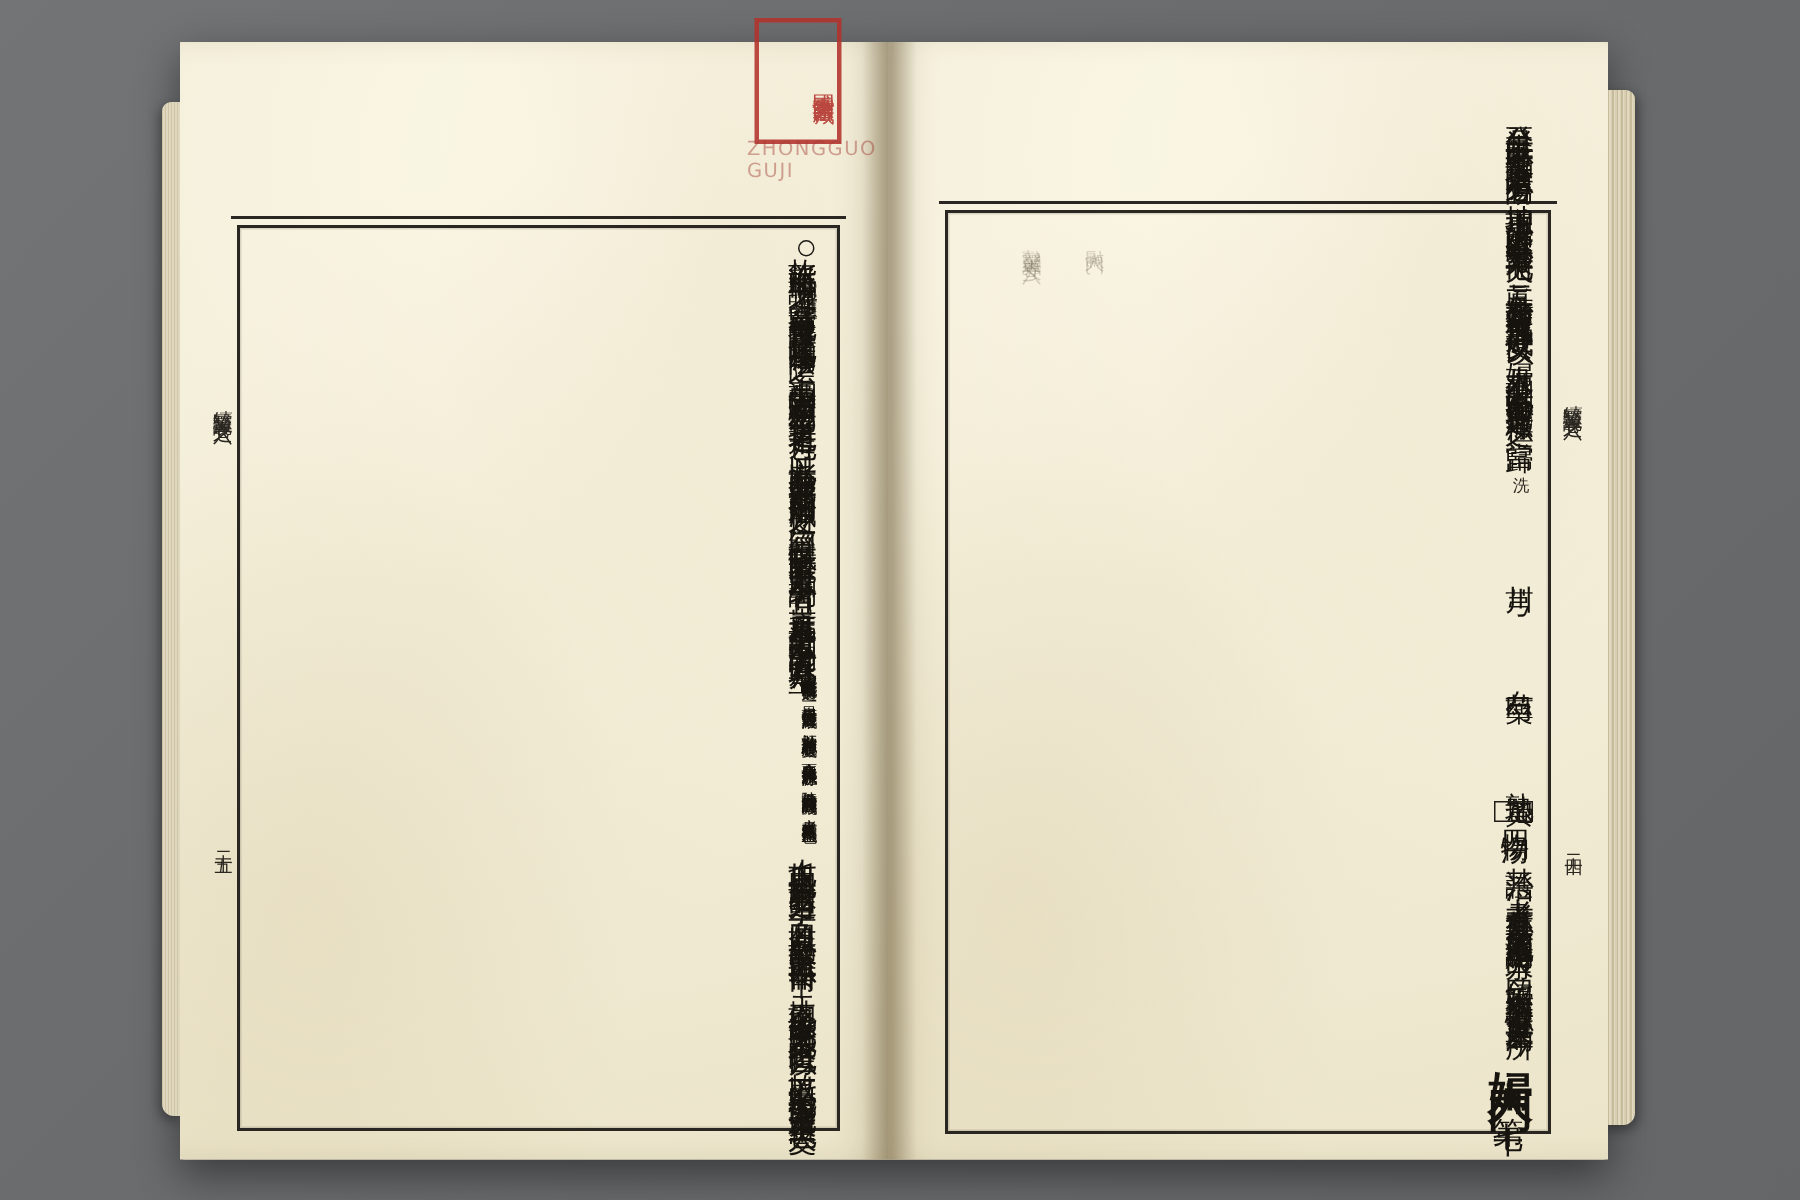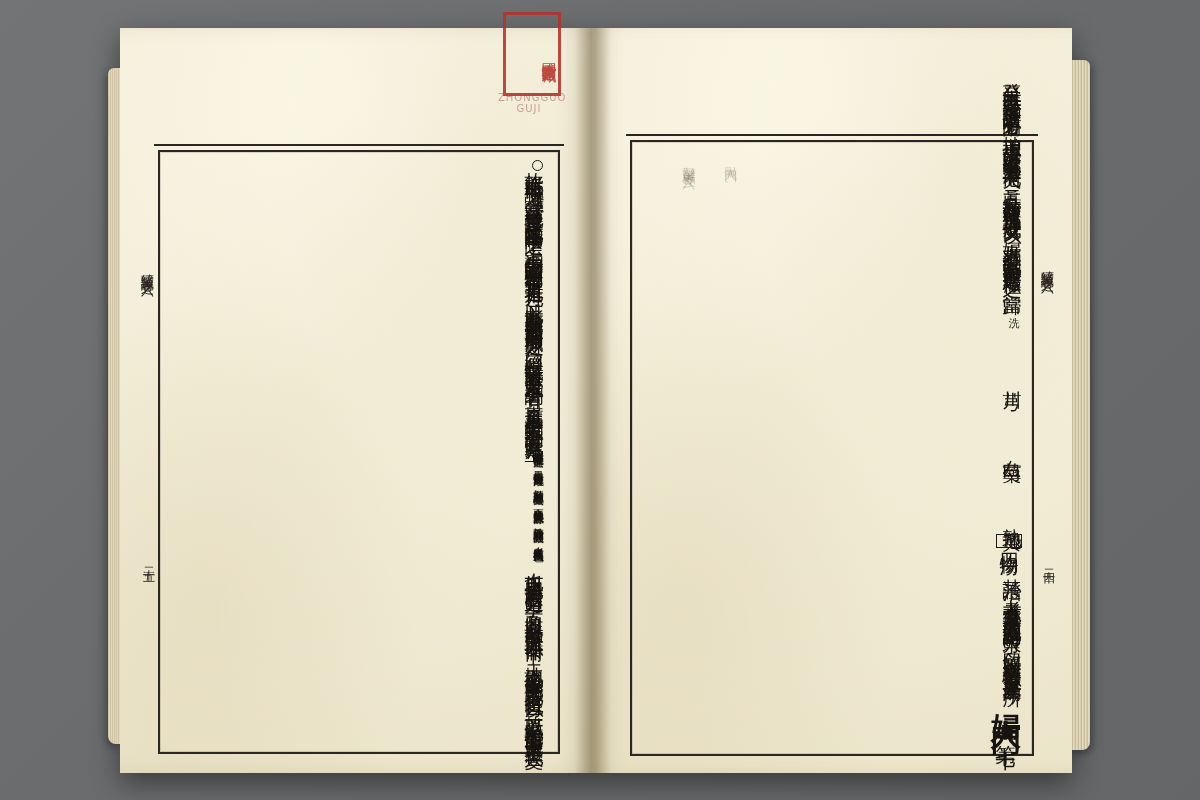--- a/index.html
+++ b/index.html
@@ -190,23 +190,22 @@
     text-align: center;
     padding: 2px 0;
     opacity: 0.88;
     letter-spacing: 1px;
   }
   .seal-sub {
     position: absolute;
     left: 498px;
     top: 92px;
     width: 62px;
-    text-align: center;
     color: rgba(160,60,50,0.45);
-    font-size: 10px;
+    font-size: 13px;
     letter-spacing: 1px;
   }
 
   
   .folio {
     position: absolute;
     writing-mode: vertical-rl;
     text-orientation: upright;
     font-size: 12px;
     color: #2c2820;

